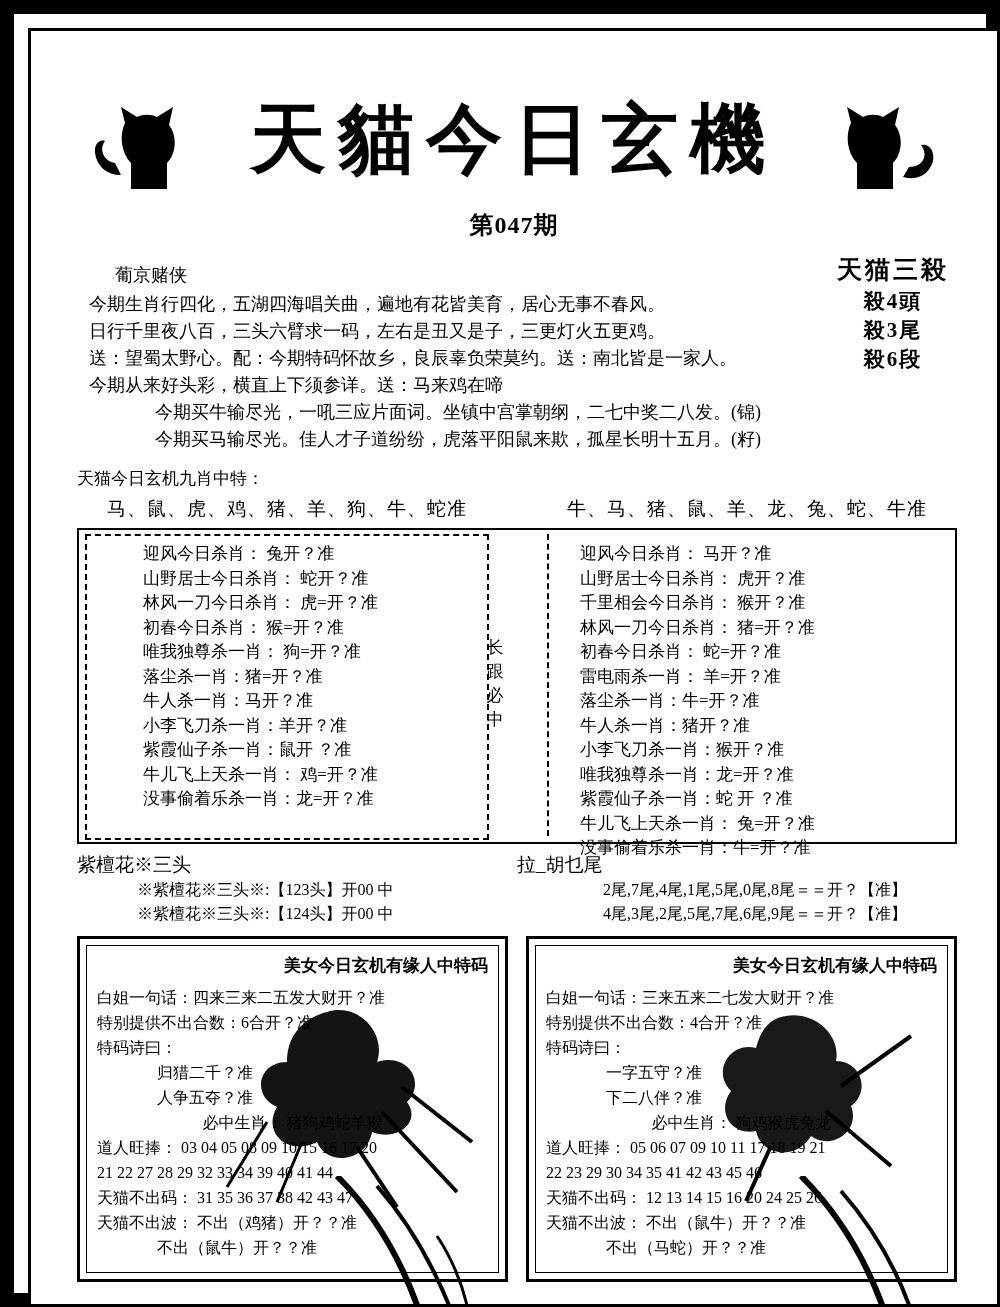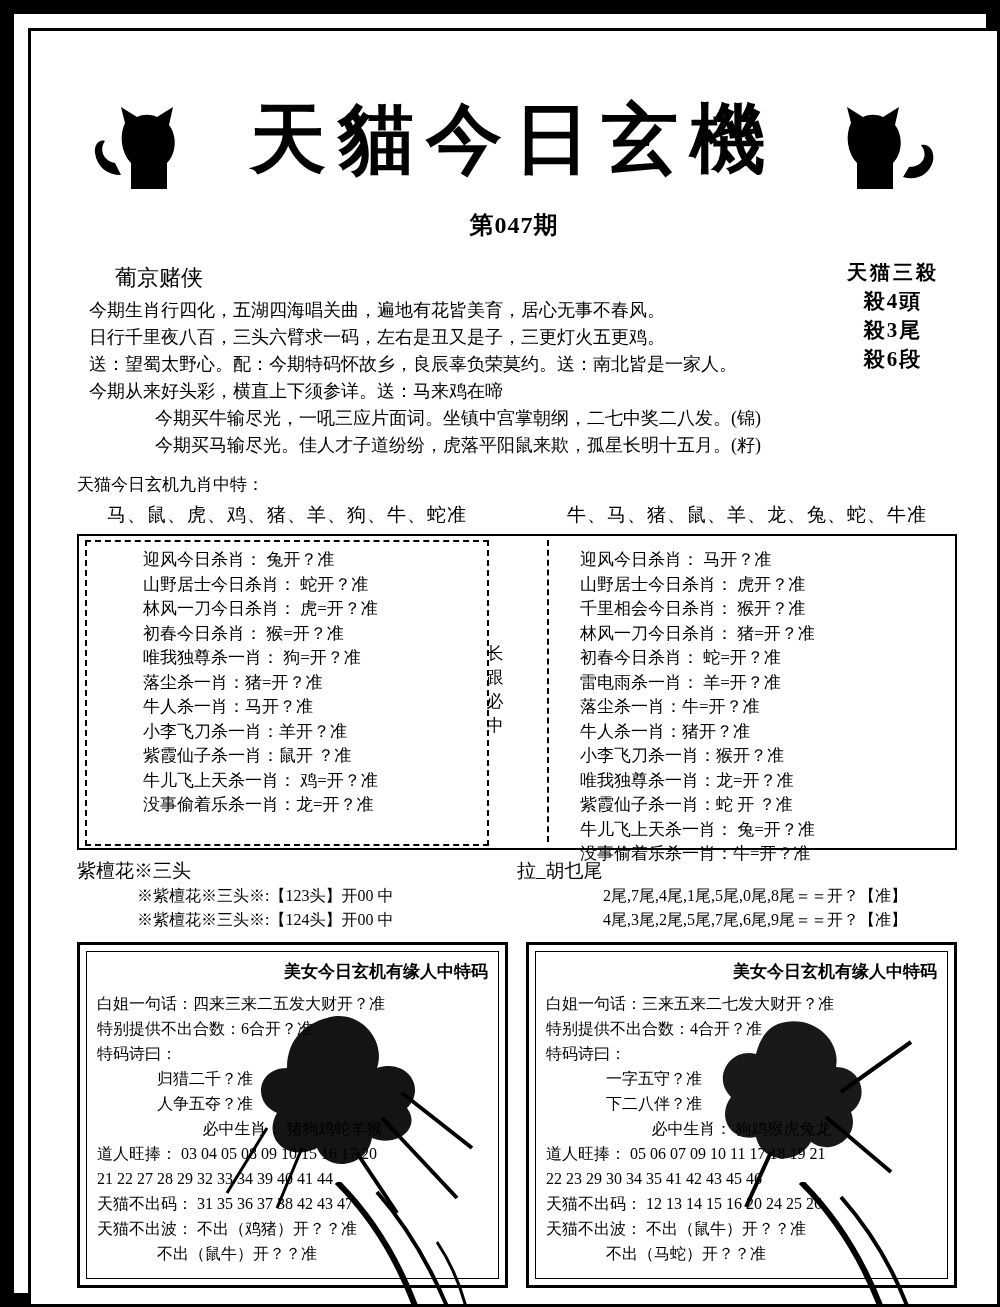--- a/index.html
+++ b/index.html
@@ -37,28 +37,28 @@
   }
   .cat-left,.cat-right{position:absolute;top:18px;width:120px;height:92px;}
   .cat-left{left:60px;}
   .cat-right{right:60px;}
   .issue{
     text-align:center;font-size:24px;font-weight:bold;margin-top:2px;
     letter-spacing:1px;
   }
   
   .poem-wrap{position:relative;margin-top:22px;padding:0 40px 0 58px;}
-  .poem-title{font-size:22px;margin-bottom:4px;padding-left:26px;}
+  .poem-title{font-size:18px;margin-bottom:4px;padding-left:26px;}
   .poem-line{font-size:18px;line-height:27px;white-space:nowrap;}
   .poem-indent{padding-left:66px;}
   .three-kill{
     position:absolute;right:24px;top:-6px;width:160px;text-align:center;
     font-weight:bold;
   }
-  .three-kill .tk-title{font-size:20px;letter-spacing:3px;line-height:30px;}
+  .three-kill .tk-title{font-size:25px;letter-spacing:3px;line-height:30px;font-family:Liberation Mono, monospace;}
   .three-kill .tk-row{font-size:21px;line-height:29px;letter-spacing:2px;}
   
   .nine-label{font-size:17px;padding-left:46px;margin-top:14px;}
   .zodiac-row{display:flex;margin-top:6px;padding:0 40px 0 46px;}
   .zodiac-col{flex:1;text-align:center;font-size:19px;letter-spacing:1px;}
   .zodiac-col.left{padding-right:40px;}
   
   .kill-area{position:relative;margin:6px 40px 0 46px;height:316px;}
   .kill-border{
     position:absolute;inset:0;border:2px solid #000;

